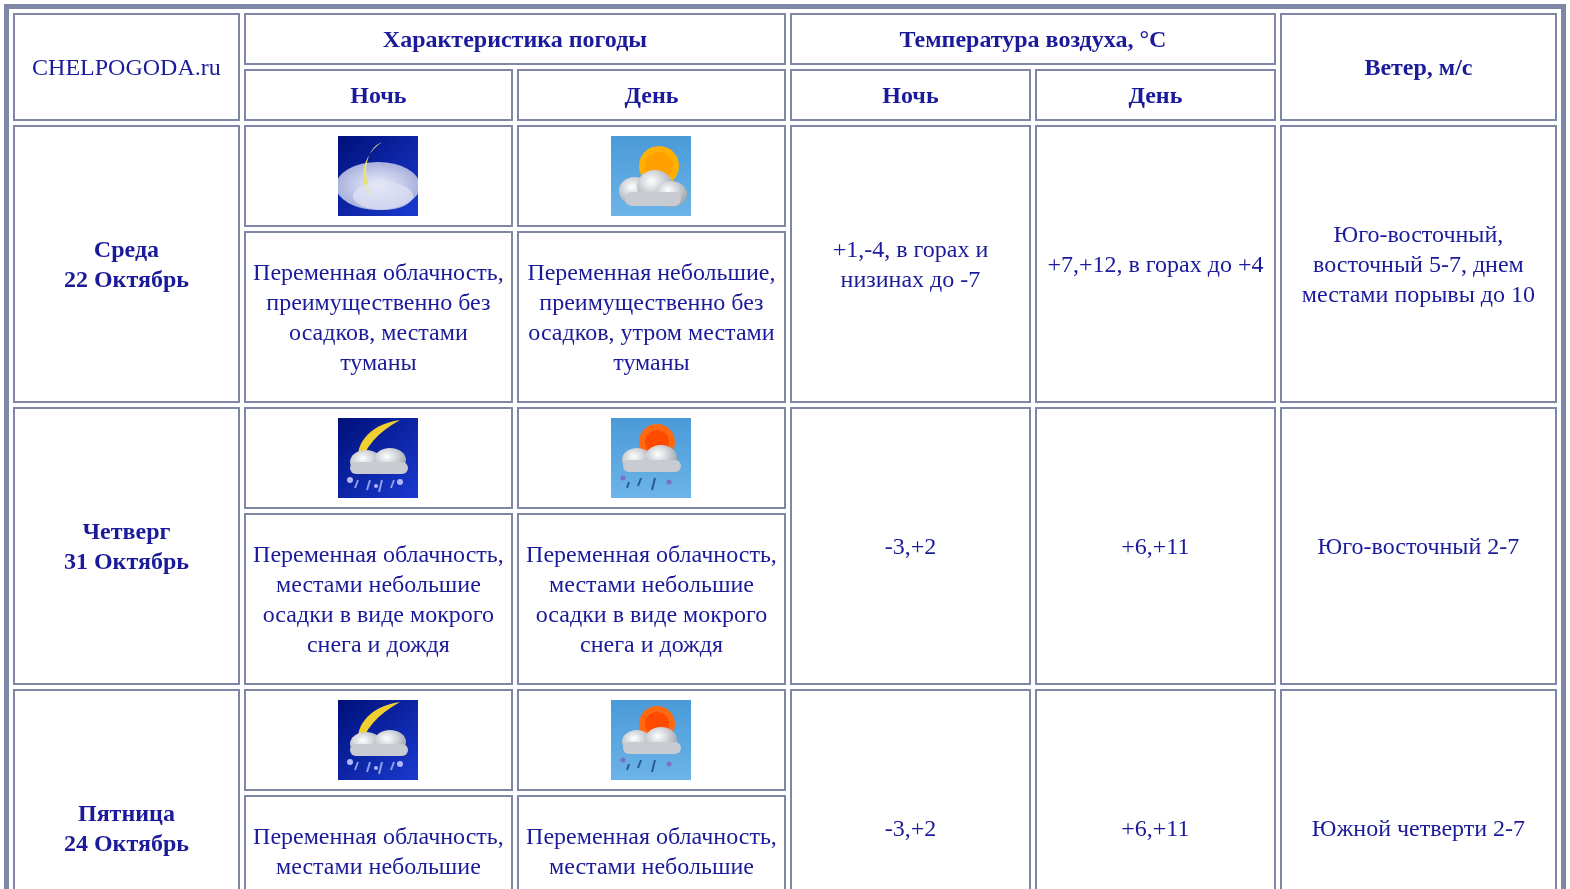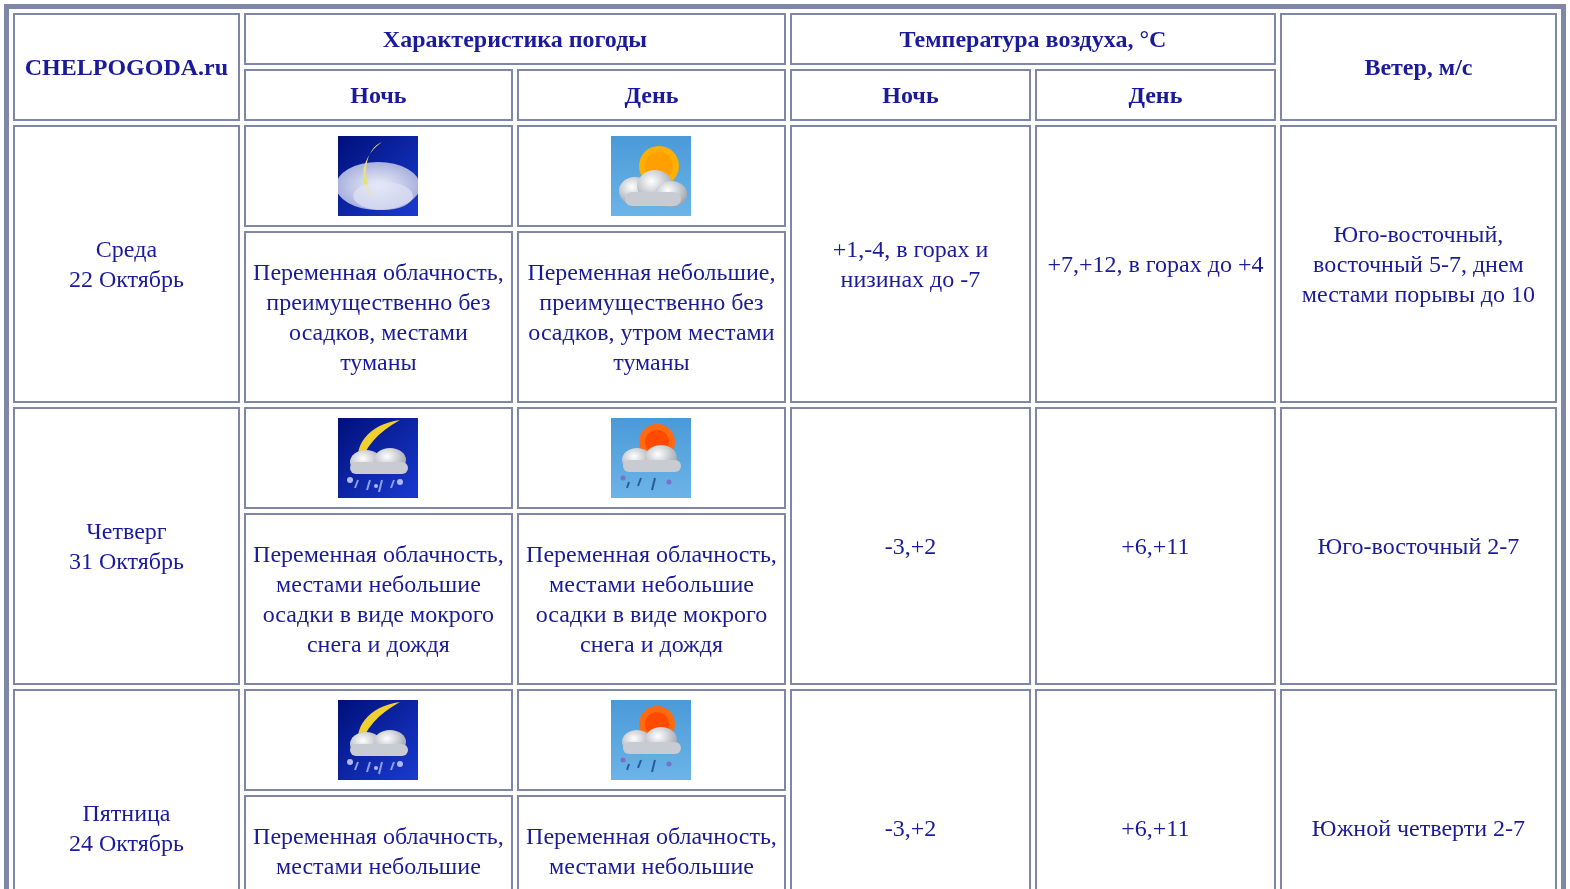--- a/index.html
+++ b/index.html
@@ -13,22 +13,22 @@
     table-layout:fixed;
   }
   table.fc td {
     border:2px solid #7f87a7;
     text-align:center; vertical-align:middle;
     padding:9px 2px;
     font-size:24px; line-height:30px;
     color:#1a1a9a;
   }
   .hdr { font-weight:bold; font-size:24px; color:#000090; }
-  .brand { font-weight:bold; font-size:22px; color:#000090; }
-  .day { font-weight:normal; font-size:24px; color:#000090; line-height:30px; }
+  .brand { font-weight:normal; font-size:22px; color:#000090; }
+  .day { font-weight:bold; font-size:24px; color:#000090; line-height:30px; }
   .icon-cell { height:80px; padding:0; }
   .desc-cell { height:150px; }
   .ico { display:inline-block; width:80px; height:80px; vertical-align:middle; }
 </style>
 </head>
 <body>
 
 <svg width="0" height="0" style="position:absolute">
   <defs>
     <linearGradient id="nightbg" x1="0" y1="0" x2="1" y2="1">

